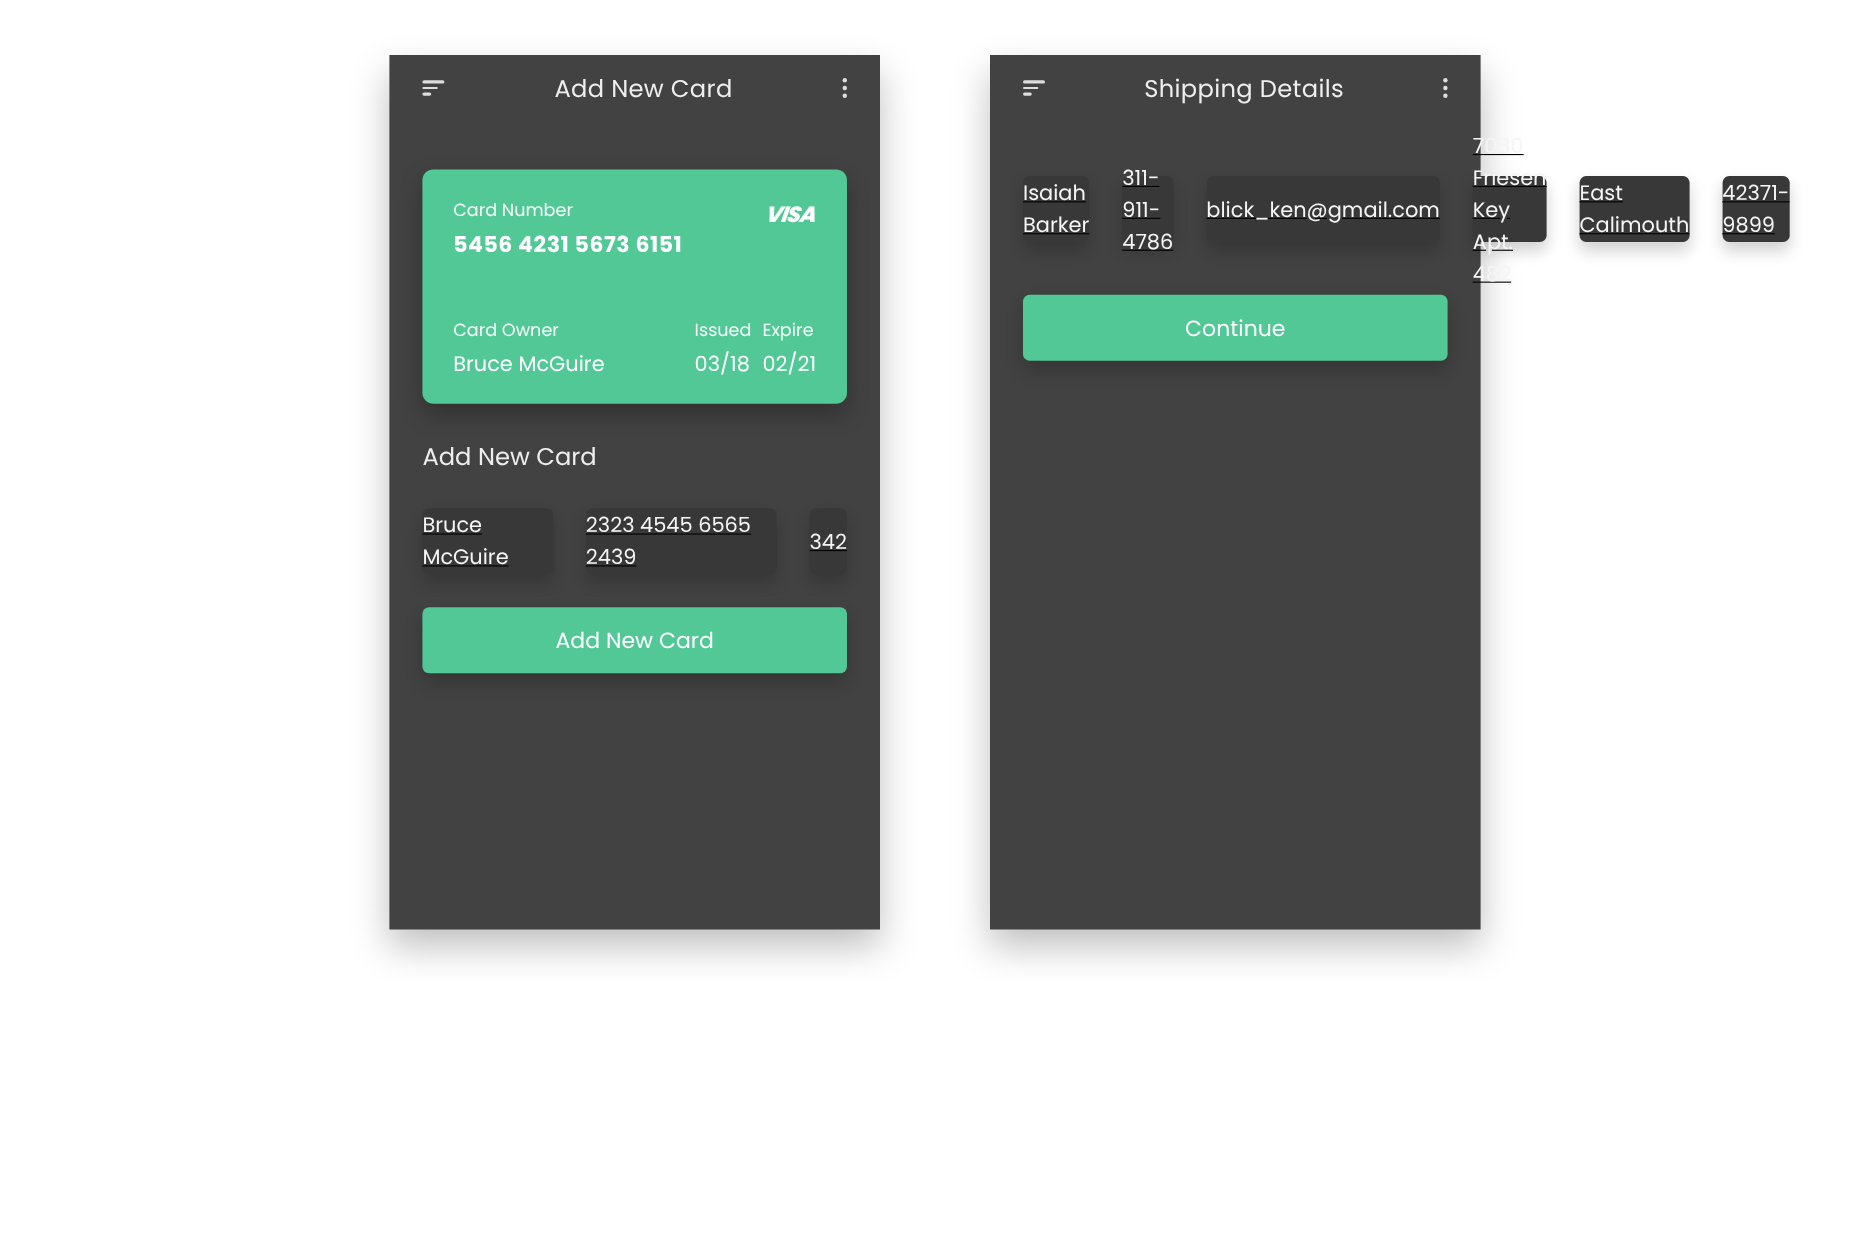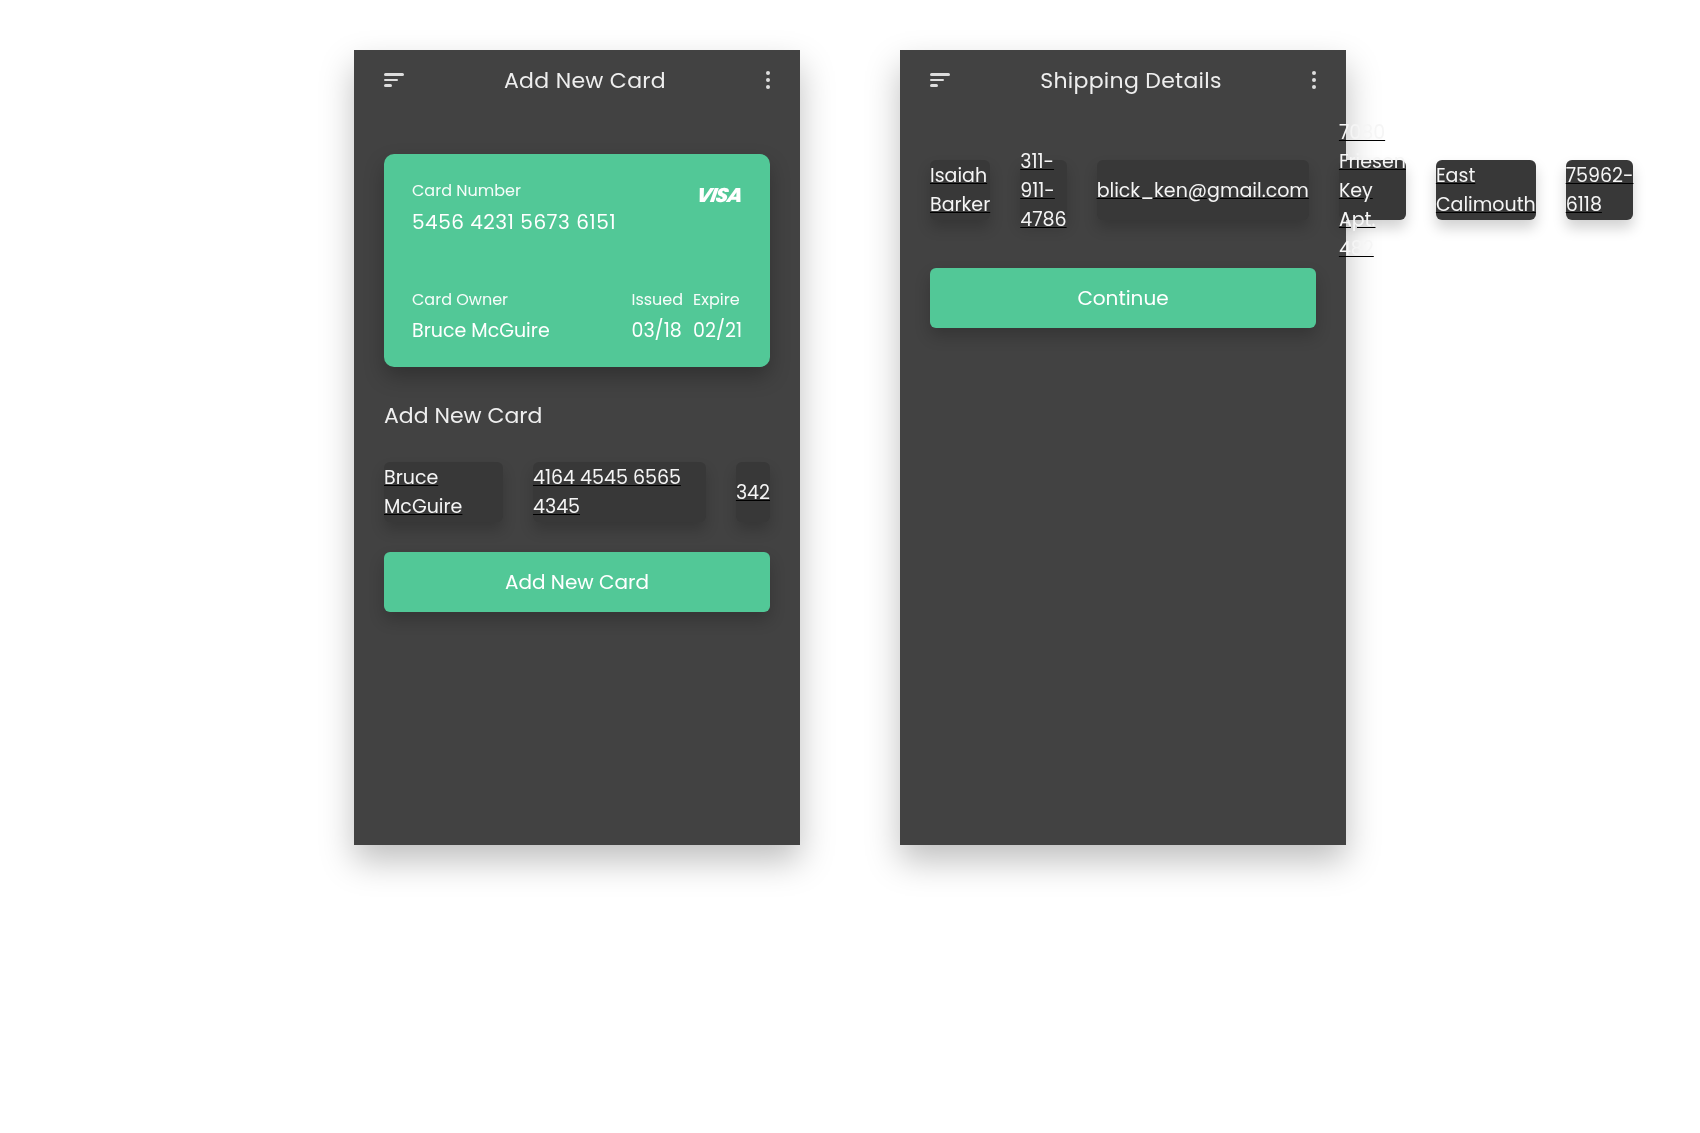--- a/index.html
+++ b/index.html
@@ -56,21 +56,21 @@
   .credit-card {
     margin-top: 44px;
     background: var(--accent);
     border-radius: 10px;
     padding: 24px 28px 22px 28px;
     color: #fff;
     box-shadow: 0 10px 20px rgba(0,0,0,0.25);
     position: relative;
   }
   .cc-label { font-size: 16px; font-weight: 400; opacity:0.95; margin-bottom:4px; }
-  .cc-number { font-size: 20px; font-weight: 400; letter-spacing: 0.5px; }
+  .cc-number { font-size: 20px; font-weight: 700; letter-spacing: 0.5px; }
   .cc-row { display:flex; margin-top: 50px; gap: 10px; }
   .cc-col.owner { flex: 1; }
   .cc-value { font-size: 19px; font-weight:400; }
   .visa-logo {
     position: absolute;
     top: 26px;
     right: 28px;
     font-style: italic;
     font-weight: 800;
     font-size: 20px;
@@ -161,21 +161,21 @@
         <div class="cc-label">Expire</div>
         <div class="cc-value">02/21</div>
       </div>
     </div>
   </div>
 
   <div class="section-title">Add New Card</div>
 
   <div class="fields">
     <div class="field">Bruce McGuire</div>
-    <div class="field">4164 4545 6565 4345</div>
+    <div class="field">2323 4545 6565 2439</div>
     <div class="field-row">
       <div class="field">342</div>
     </div>
   </div>
 
   <div class="btn-primary">Add New Card</div>
 </div>
 
 <div class="phone shipping">
   <div class="topbar">
@@ -196,18 +196,18 @@
     </div>
   </div>
 
   <div class="fields">
     <div class="field">Isaiah Barker</div>
     <div class="field">311-911-4786</div>
     <div class="field">blick_ken@gmail.com</div>
     <div class="field">7080 Friesen Key Apt. 482</div>
     <div class="field">East Calimouth</div>
     <div class="field-row">
-      <div class="field">75962-6118</div>
+      <div class="field">42371-9899</div>
     </div>
   </div>
 
   <div class="btn-primary">Continue</div>
 </div>
 
 </body></html>

